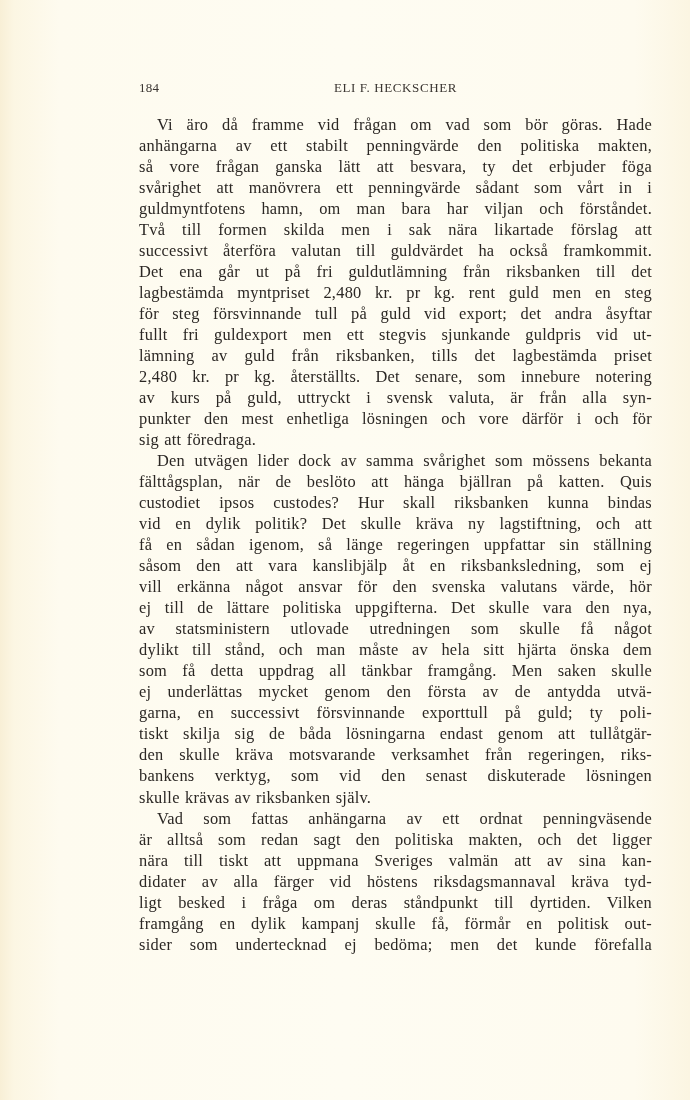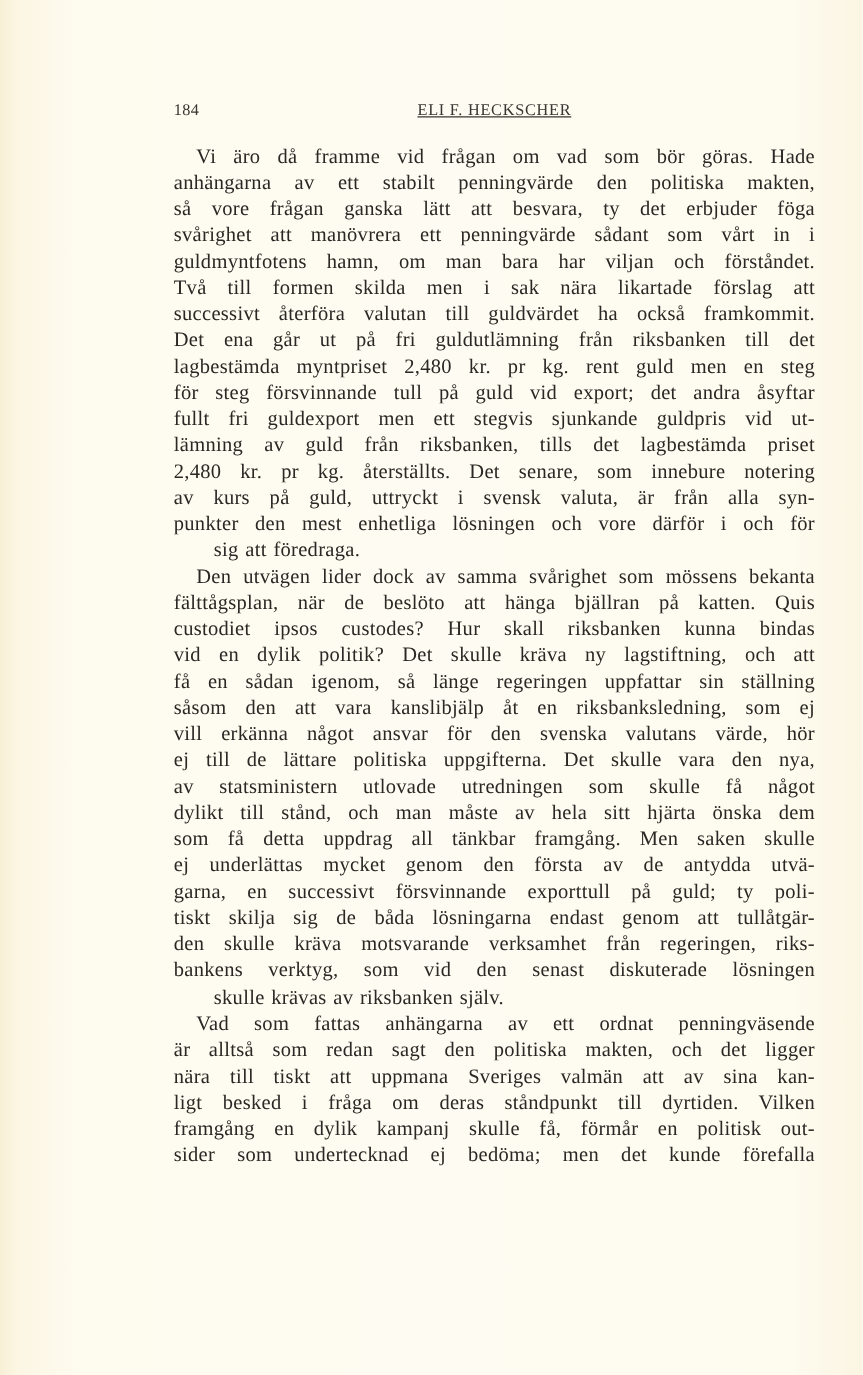--- a/index.html
+++ b/index.html
@@ -37,21 +37,20 @@
       left: 0;
       top: 0;
     }
     .author {
       position: absolute;
       left: 0;
       width: 100%;
       text-align: center;
       top: 0;
       letter-spacing: 0.6px;
-      text-decoration: underline;
     }
     .body-text {
       position: absolute;
       top: 114px;
       left: 139px;
       width: 513px;
       font-family: "Liberation Serif", "DejaVu Serif", serif;
       font-size: 16.4px;
       line-height: 21.03px;
       color: #2b2724;
@@ -61,21 +60,20 @@
     .line {
       display: block;
       white-space: nowrap;
       text-align: justify;
       text-align-last: justify;
       height: 21.03px;
     }
     .line.last {
       text-align: left;
       text-align-last: left;
-      margin-left: 32px;
     }
     .line.indent {
       padding-left: 18px;
     }
   </style>
 </head>
 <body>
 
 <div class="page">
   <div class="running-head">
@@ -121,18 +119,19 @@
       <span class="line">tiskt skilja sig de båda lösningarna endast genom att tullåtgär-</span>
       <span class="line">den skulle kräva motsvarande verksamhet från regeringen, riks-</span>
       <span class="line">bankens verktyg, som vid den senast diskuterade lösningen</span>
       <span class="line last">skulle krävas av riksbanken själv.</span>
     </div>
 
     <div>
       <span class="line indent">Vad som fattas anhängarna av ett ordnat penningväsende</span>
       <span class="line">är alltså som redan sagt den politiska makten, och det ligger</span>
       <span class="line">nära till tiskt att uppmana Sveriges valmän att av sina kan-</span>
+      <span class="line">didater av alla färger vid höstens riksdagsmannaval kräva tyd-</span>
       <span class="line">ligt besked i fråga om deras ståndpunkt till dyrtiden. Vilken</span>
       <span class="line">framgång en dylik kampanj skulle få, förmår en politisk out-</span>
       <span class="line">sider som undertecknad ej bedöma; men det kunde förefalla</span>
     </div>
   </div>
 </div>
 
 </body></html>

